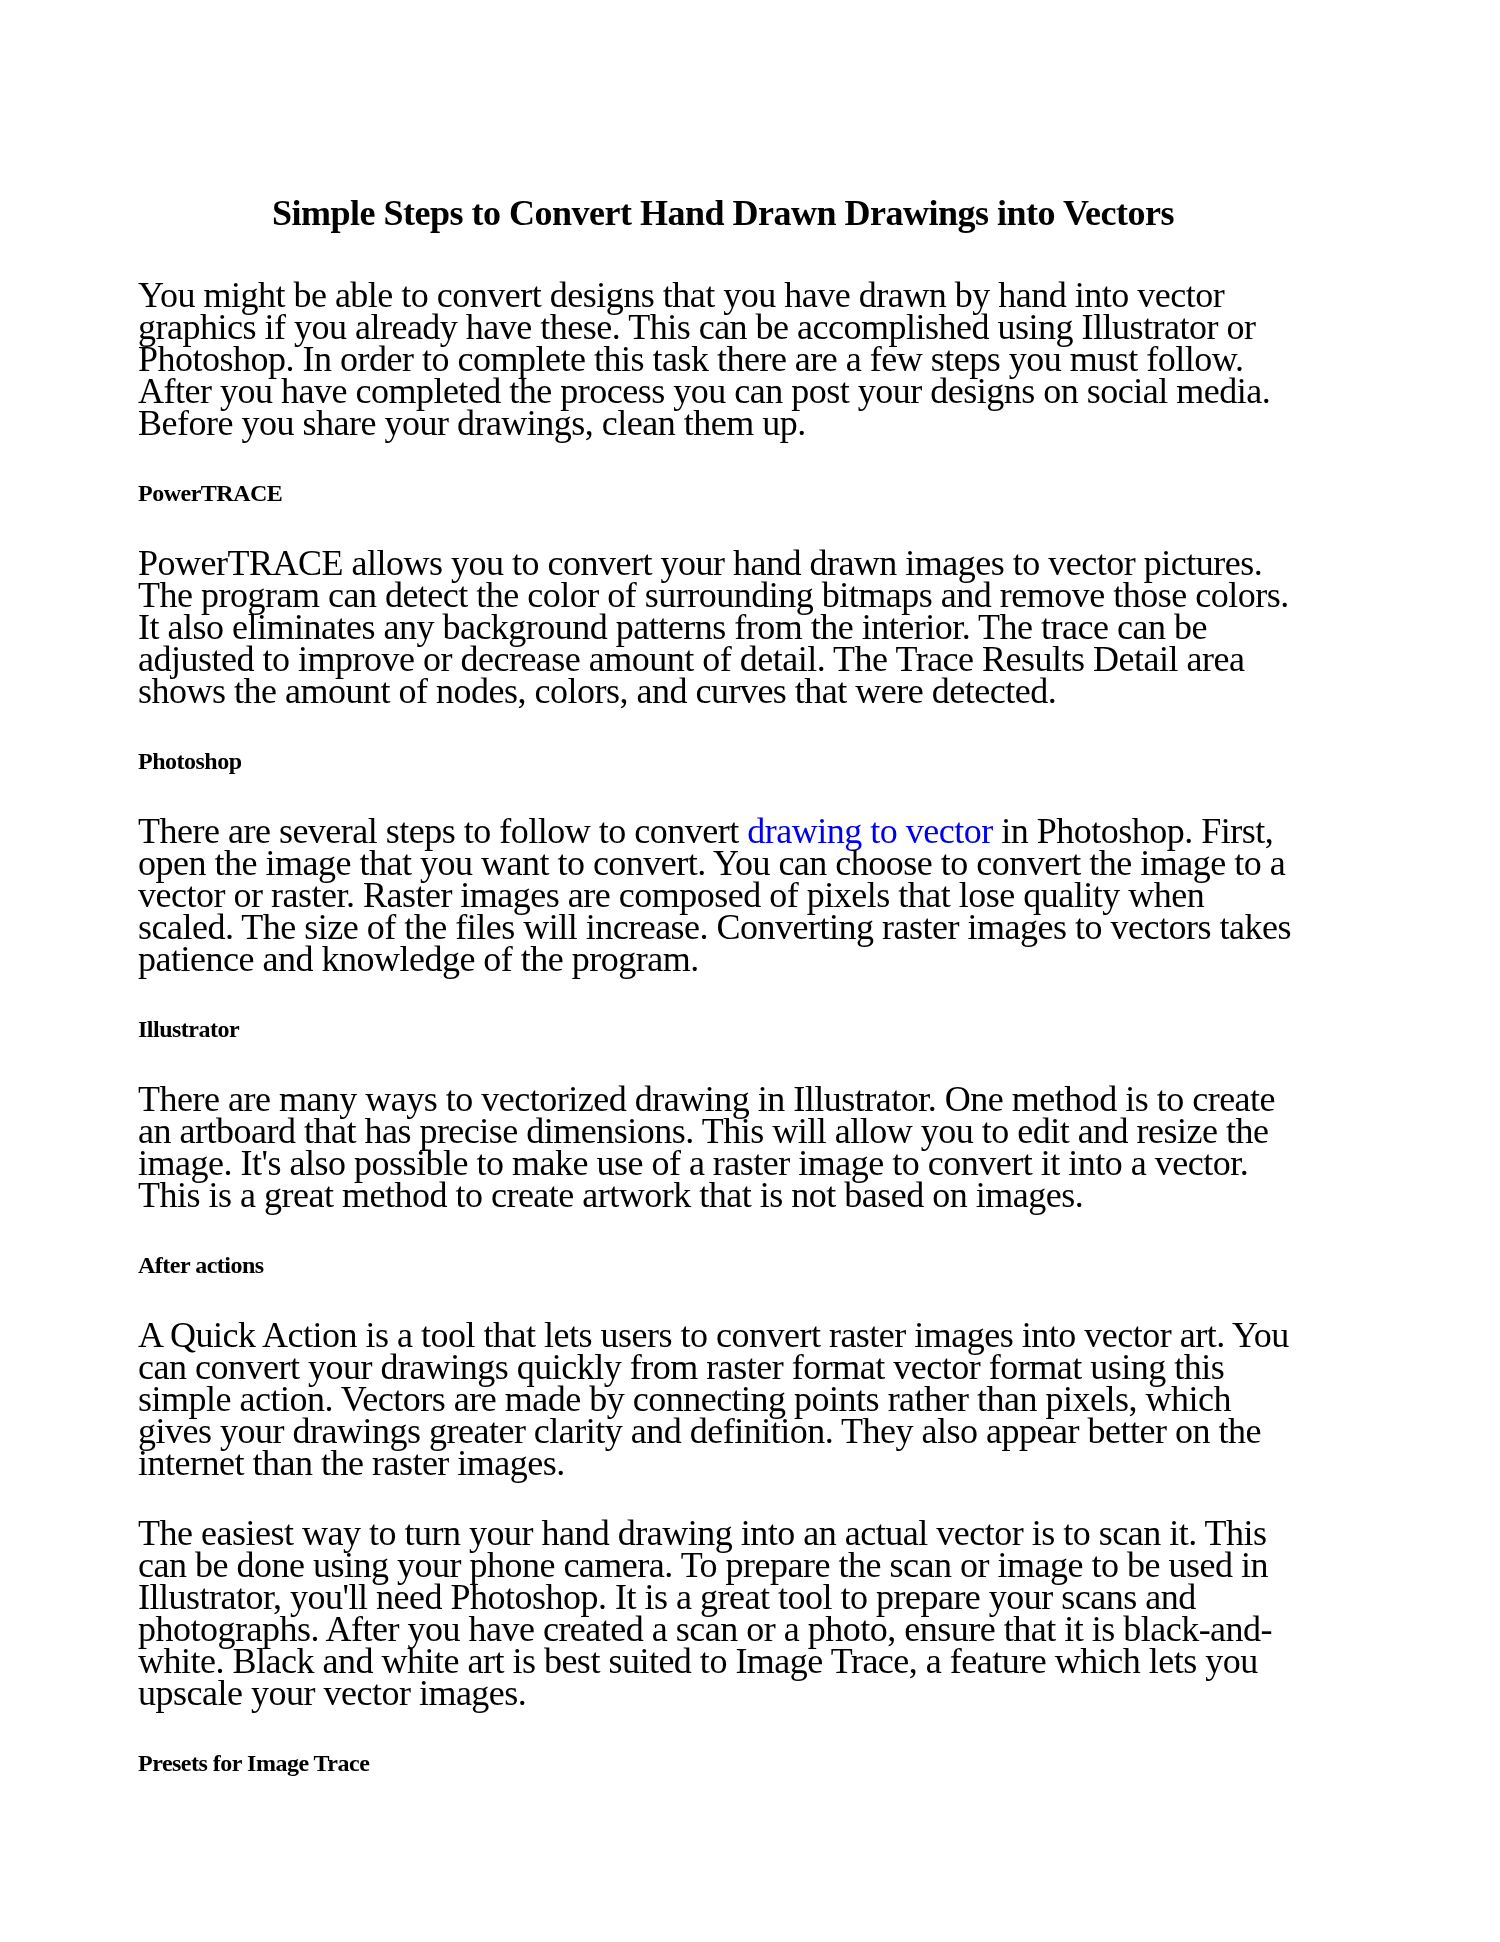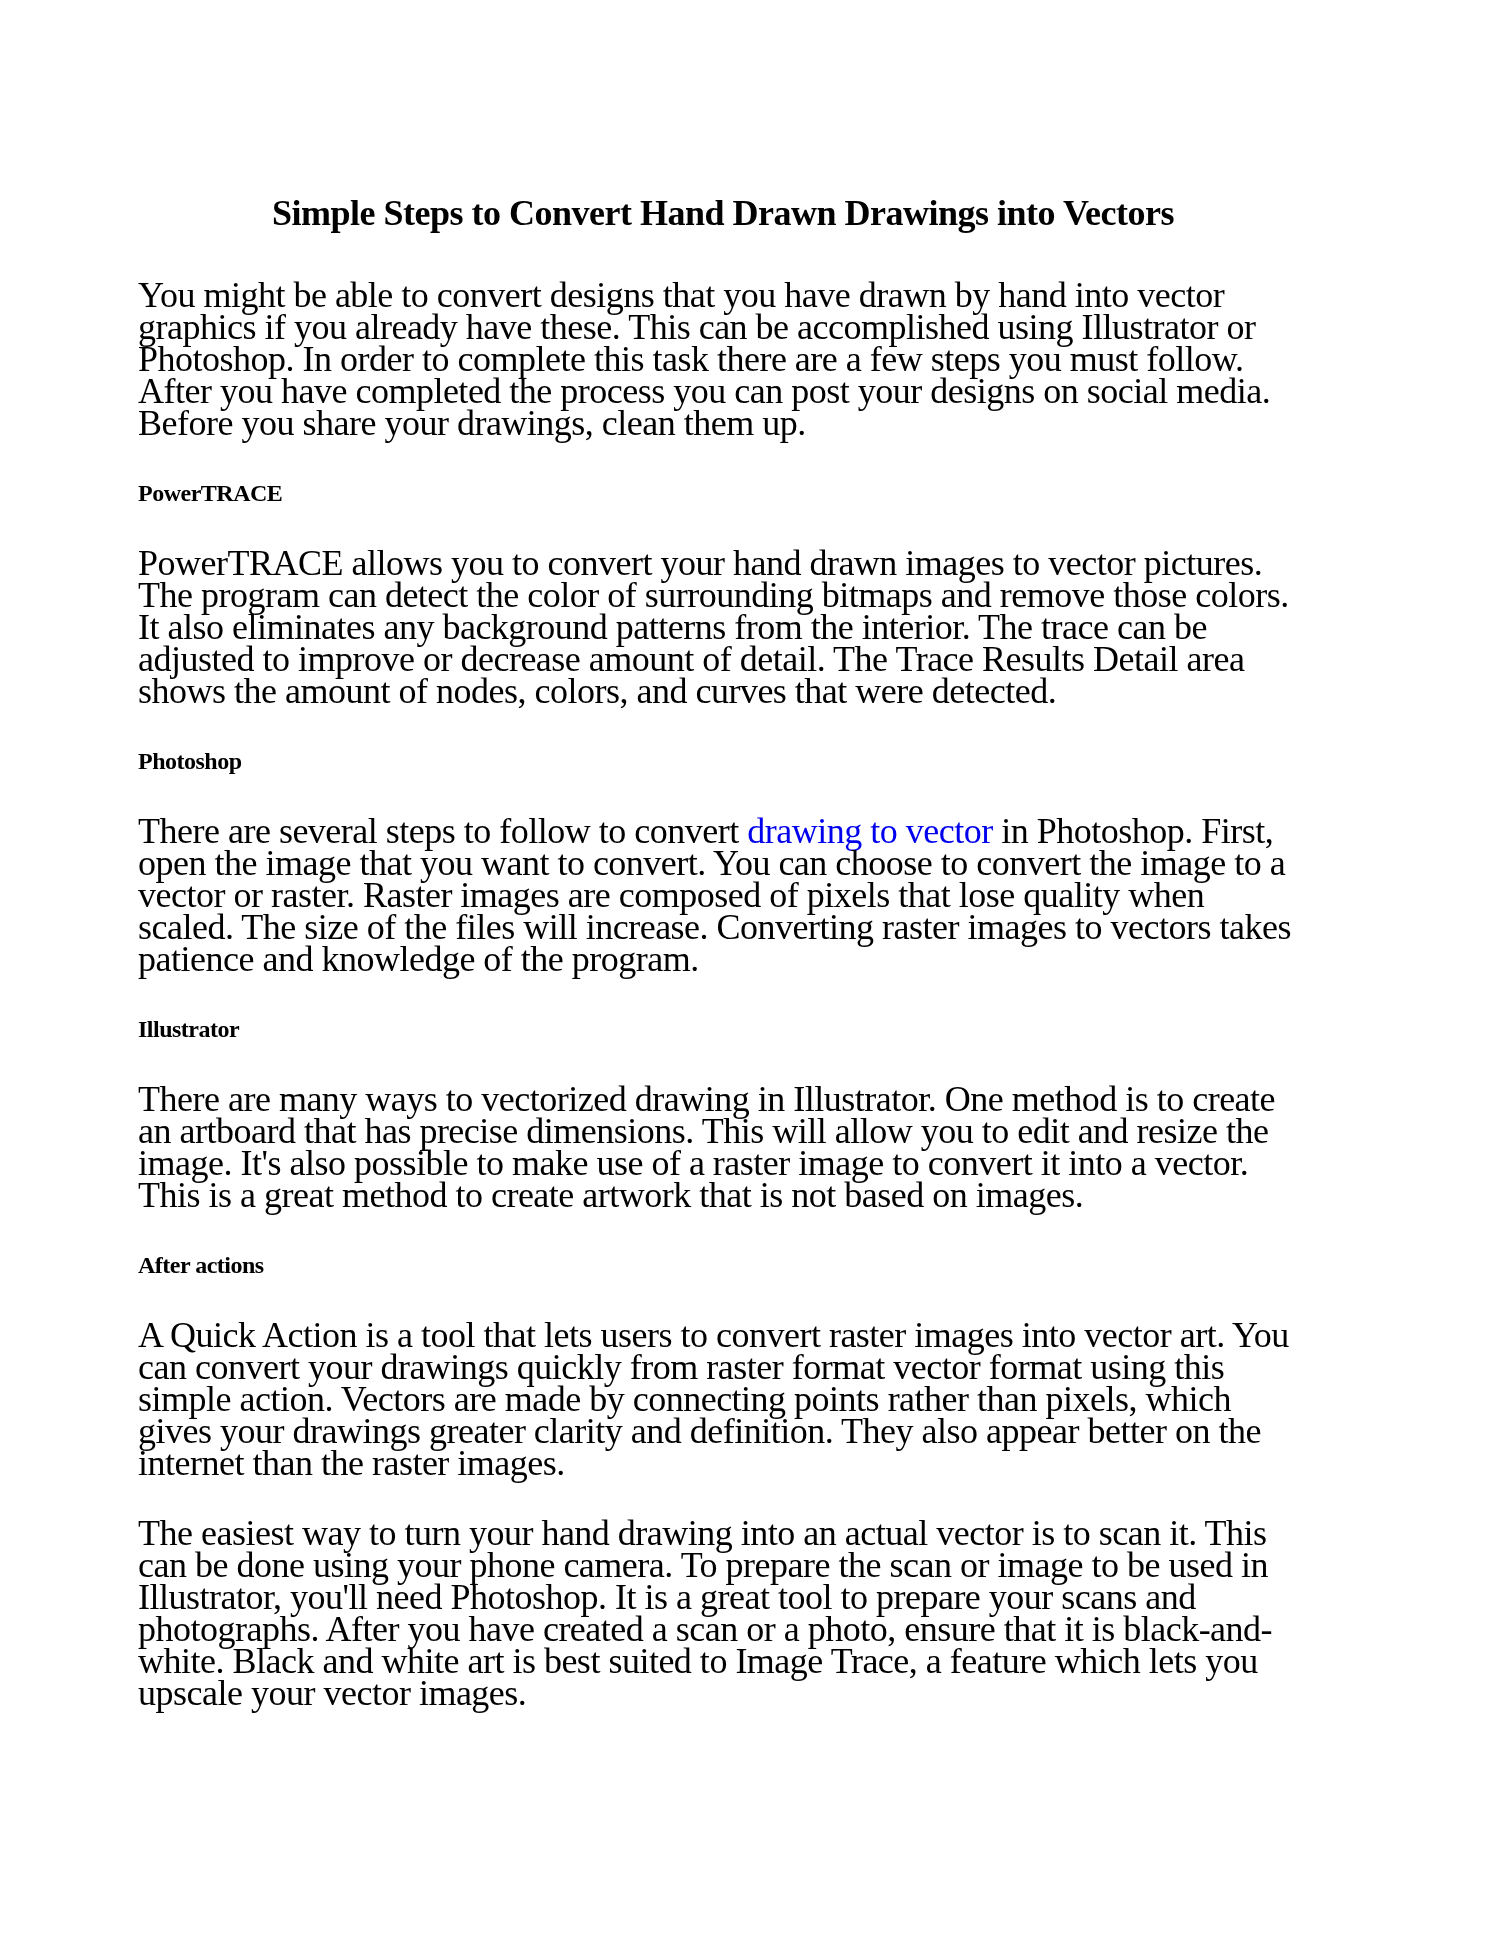--- a/index.html
+++ b/index.html
@@ -73,15 +73,16 @@
 
     <p class="para">There are many ways to vectorized drawing in Illustrator. One method is to create an artboard that has precise dimensions. This will allow you to edit and resize the image. It's also possible to make use of a raster image to convert it into a vector. This is a great method to create artwork that is not based on images.</p>
 
     <h2 class="heading">After actions</h2>
 
     <p class="para">A Quick Action is a tool that lets users to convert raster images into vector art. You can convert your drawings quickly from raster format vector format using this simple action. Vectors are made by connecting points rather than pixels, which gives your drawings greater clarity and definition. They also appear better on the internet than the raster images.</p>
 
 
     <p class="para">The easiest way to turn your hand drawing into an actual vector is to scan it. This can be done using your phone camera. To prepare the scan or image to be used in Illustrator, you'll need Photoshop. It is a great tool to prepare your scans and photographs. After you have created a scan or a photo, ensure that it is black-and-white. Black and white art is best suited to Image Trace, a feature which lets you upscale your vector images.</p>
 
+    <h2 class="heading">Presets for Image Trace</h2>
 
   </div>
 </div>
 
 </body></html>

